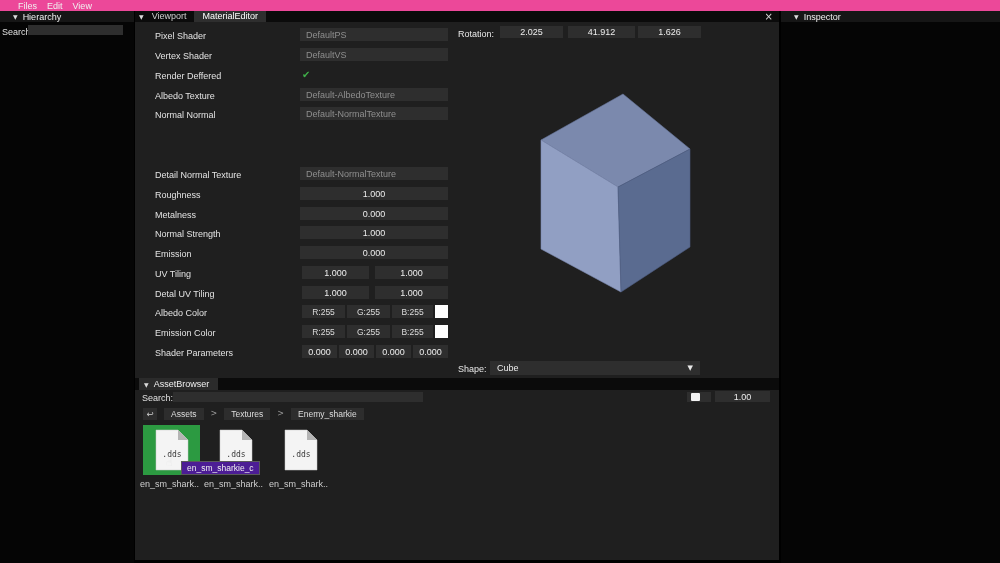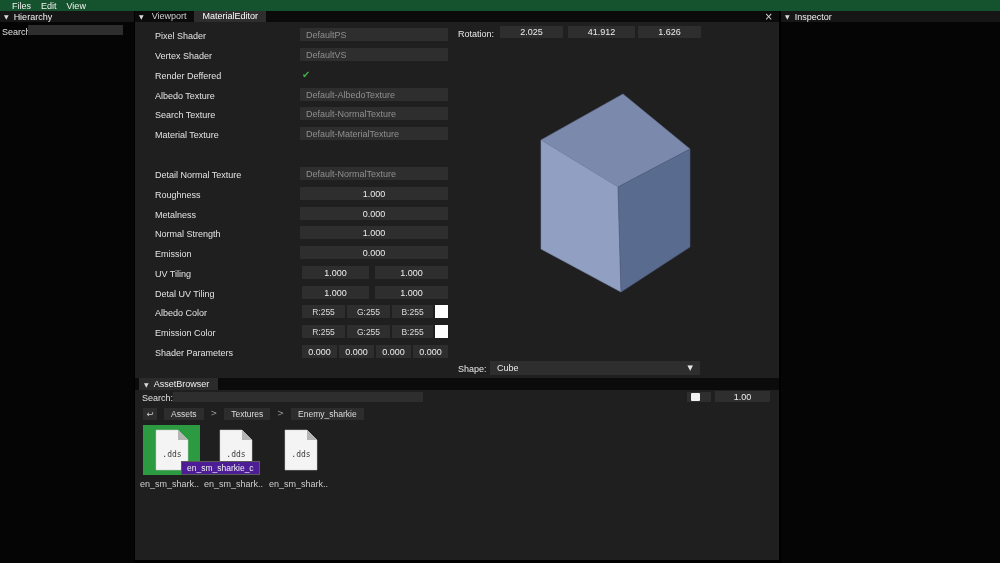--- a/index.html
+++ b/index.html
@@ -1,25 +1,25 @@
 <!DOCTYPE html>
 <html><head>
 <meta charset="utf-8">
 <style>
   *{margin:0;padding:0;box-sizing:border-box}
   html,body{width:1000px;height:563px;background:#000;overflow:hidden}
   body{font-family:"Liberation Sans",sans-serif;color:#e8e8e8;font-size:9px;position:relative}
   .glyph{font-family:"DejaVu Sans",sans-serif}
 
   
-  .menu-bar{position:absolute;left:0;top:0;width:1000px;height:11px;background:#14532d;display:flex;align-items:flex-end;gap:10px;padding-left:12px}
+  .menu-bar{position:absolute;left:0;top:0;width:1000px;height:11px;background:#ec4899;display:flex;align-items:flex-end;gap:10px;padding-left:18px}
   .menu-item{font-size:9px;color:#f0f0f0}
 
   
-  .panel-header{position:absolute;left:0;top:0;width:100%;height:11px;background:#161616;display:flex;align-items:center;padding-left:4px;gap:5px}
+  .panel-header{position:absolute;left:0;top:0;width:100%;height:11px;background:#161616;display:flex;align-items:center;padding-left:13px;gap:5px}
   .collapse-icon{font-size:6px;color:#dcdcdc}
   .panel-title{font-size:9px;color:#f0f0f0}
   .ifield{background:#2e2e2e;border:none;color:#d8d8d8;font-size:9px;font-family:"Liberation Sans",sans-serif;outline:none}
 
   
   .hierarchy{position:absolute;left:0;top:11px;width:134px;height:552px;background:#050505}
   .h-search-label{position:absolute;left:2px;top:16px;color:#e0e0e0}
   .h-search-input{position:absolute;left:28px;top:14px;width:95px;height:10px;padding:0 3px}
 
   
@@ -123,26 +123,22 @@
   </div>
   <div class="prow" style="top:57px">
     <span class="plabel">Render Deffered</span>
     <span class="pcheck glyph" style="color: rgb(63, 174, 73);">✔</span>
   </div>
   <div class="prow" style="top:77px">
     <span class="plabel">Albedo Texture</span>
     <div class="pfield ptext">Default-AlbedoTexture</div>
   </div>
   <div class="prow" style="top:96px">
-    <span class="plabel">Search Texture</span>
+    <span class="plabel">Normal Normal</span>
     <div class="pfield ptext">Default-NormalTexture</div>
-  </div>
-  <div class="prow" style="top:116px">
-    <span class="plabel">Material Texture</span>
-    <div class="pfield ptext">Default-MaterialTexture</div>
   </div>
   <div class="prow" style="top:156px">
     <span class="plabel">Detail Normal Texture</span>
     <div class="pfield ptext">Default-NormalTexture</div>
   </div>
   <div class="prow" style="top:176px">
     <span class="plabel">Roughness</span>
     <div class="pfield pnum">1.000</div>
   </div>
   <div class="prow" style="top:196px">

